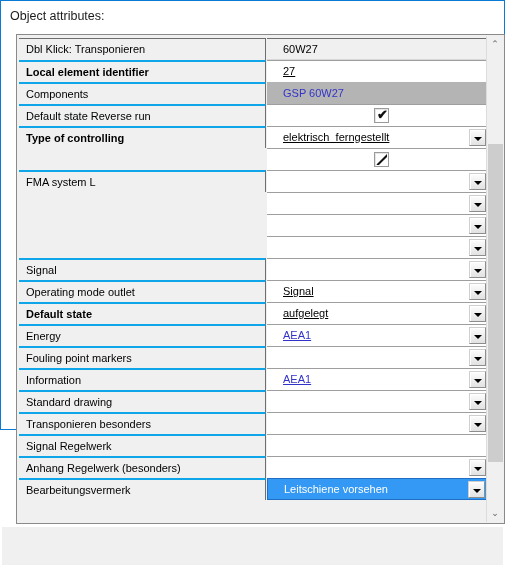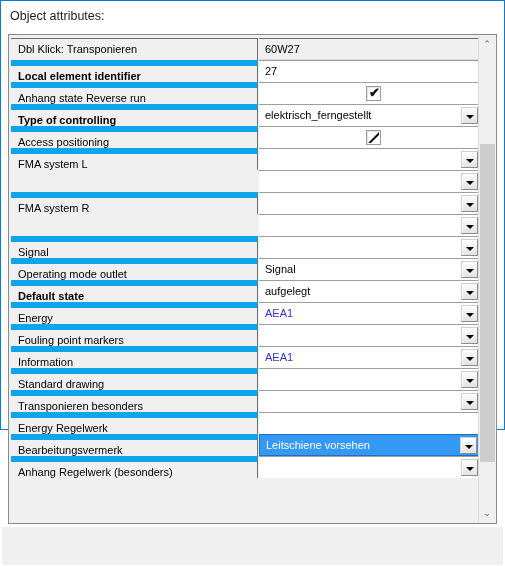--- a/index.html
+++ b/index.html
@@ -41,21 +41,21 @@
     left: 9px;
     top: 8px;
     font-size: 12.5px;
     color: #1b1b1b;
     white-space: nowrap;
   }
 
   
   #grid-area {
     position: absolute;
-    left: 7px;
+    left: 15px;
     top: 33px;
     width: 489px;
     height: 490px;
     box-sizing: border-box;
     border: 1px solid #8a8a8a;
     background: #f0f0f0;
   }
   #grid-inner {
     position: absolute;
     left: 1px;
@@ -79,21 +79,21 @@
     box-sizing: border-box;
     background: #f0f0f0;
   }
   .row-label {
     position: absolute;
     left: 1px;
     top: 0;
     width: 247px;
     height: 22px;
     box-sizing: border-box;
-    border-top: 6px solid #0ea5e9;
+    border-top: 2px solid #0ea5e9;
     border-right: 1px solid #6e6e6e;
     background: #f0f0f0;
     line-height: 21px;
     padding-left: 7px;
     white-space: nowrap;
     overflow: hidden;
     font-size: 11px;
   }
   .row:first-child > .row-label { border-top: 1px solid #6e6e6e; }
   .row-label.bold { font-weight: bold; }
@@ -101,28 +101,28 @@
   .row-value {
     position: absolute;
     left: 249px;
     top: 0;
     width: 221px;
     height: 22px;
     box-sizing: border-box;
     border-top: 1px solid #9e9e9e;
     background: #ffffff;
     line-height: 21px;
-    padding-left: 6px;
+    padding-left: 16px;
     white-space: nowrap;
     overflow: hidden;
   }
   .row:first-child > .row-value { border-top: 1px solid #6e6e6e; }
   .row-value.grey     { background: #f0f0f0; border-bottom: 1px solid #d8d8d8; }
   .row-value.disabled { background: #b4b4b4; border-top-color: #b4b4b4; }
-  .row-value.white    { background: #ffffff; }
+  .row-value.white    { background: #ffffff; text-decoration: underline; }
   .row-value.link     { color: #3333cc; }
   .row-value.selected {
     background: #3399f5;
     color: #ffffff;
     border: 1px solid #1f6fc4;
     border-top: 1px solid #1f6fc4;
   }
   .row-value.center-cell { text-align: center; }
 
   
@@ -247,52 +247,54 @@
       <div id="rows">
           <div class="row">
             <div class="row-label">Dbl Klick: Transponieren</div>
             <div class="row-value grey"><span>60W27</span></div>
           </div>
           <div class="row">
             <div class="row-label bold">Local element identifier</div>
             <div class="row-value white"><span>27</span></div>
           </div>
           <div class="row">
-            <div class="row-label">Anhang state Reverse run</div>
+            <div class="row-label">Components</div>
+            <div class="row-value disabled link"><span>GSP 60W27</span></div>
+          </div>
+          <div class="row">
+            <div class="row-label">Default state Reverse run</div>
             <div class="row-value white center-cell"><span></span><div class="cbx">
                 <span class="tick">✔</span>
               </div></div>
           </div>
           <div class="row">
             <div class="row-label bold">Type of controlling</div>
             <div class="row-value white"><span>elektrisch_ferngestellt</span><div class="dd-btn">
                 <span class="caret"></span>
               </div></div>
           </div>
           <div class="row">
-            <div class="row-label">Access positioning</div>
             <div class="row-value white center-cell"><span></span><div class="cbx">
                 <span class="slash">
                   <i></i>
                 </span>
               </div></div>
           </div>
           <div class="row">
             <div class="row-label">FMA system L</div>
             <div class="row-value white"><span></span><div class="dd-btn">
                 <span class="caret"></span>
               </div></div>
           </div>
           <div class="row">
             <div class="row-value white"><span></span><div class="dd-btn">
                 <span class="caret"></span>
               </div></div>
           </div>
           <div class="row">
-            <div class="row-label">FMA system R</div>
             <div class="row-value white"><span></span><div class="dd-btn">
                 <span class="caret"></span>
               </div></div>
           </div>
           <div class="row">
             <div class="row-value white"><span></span><div class="dd-btn">
                 <span class="caret"></span>
               </div></div>
           </div>
           <div class="row">
@@ -337,32 +339,32 @@
                 <span class="caret"></span>
               </div></div>
           </div>
           <div class="row">
             <div class="row-label">Transponieren besonders</div>
             <div class="row-value white"><span></span><div class="dd-btn">
                 <span class="caret"></span>
               </div></div>
           </div>
           <div class="row">
-            <div class="row-label">Energy Regelwerk</div>
+            <div class="row-label">Signal Regelwerk</div>
             <div class="row-value white"><span></span></div>
+          </div>
+          <div class="row">
+            <div class="row-label">Anhang Regelwerk (besonders)</div>
+            <div class="row-value white"><span></span><div class="dd-btn">
+                <span class="caret"></span>
+              </div></div>
           </div>
           <div class="row">
             <div class="row-label">Bearbeitungsvermerk</div>
             <div class="row-value selected"><span>Leitschiene vorsehen</span><div class="dd-btn">
-                <span class="caret"></span>
-              </div></div>
-          </div>
-          <div class="row">
-            <div class="row-label">Anhang Regelwerk (besonders)</div>
-            <div class="row-value white"><span></span><div class="dd-btn">
                 <span class="caret"></span>
               </div></div>
           </div>
         </div>
     </div>
 
     <div id="scrollbar">
       <div class="sb-arrow" id="sb-up">⌃</div>
       <div id="sb-thumb"></div>
       <div class="sb-arrow" id="sb-down">⌄</div>

